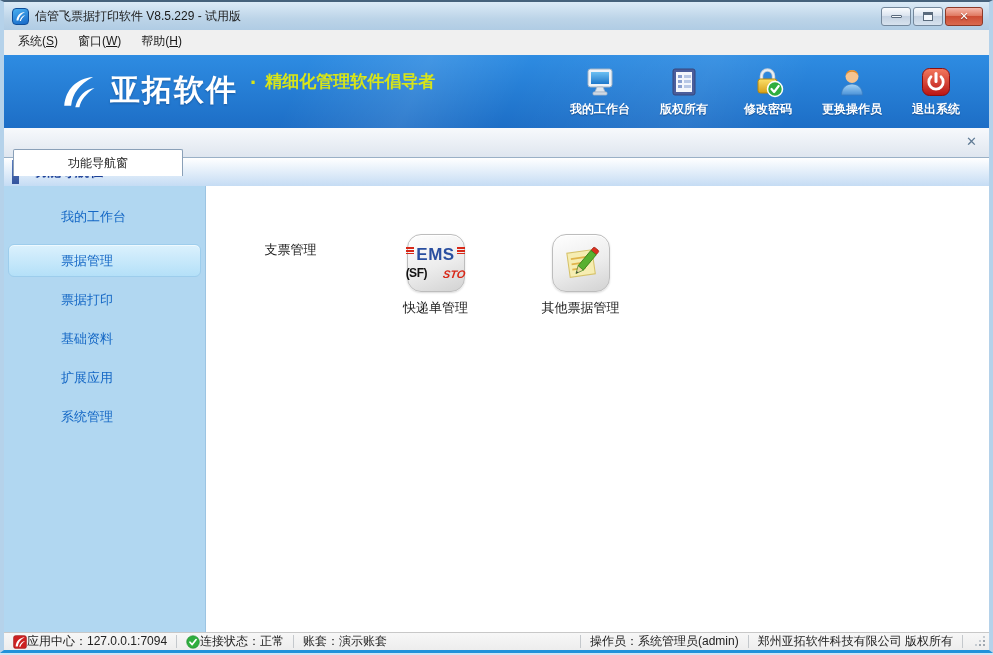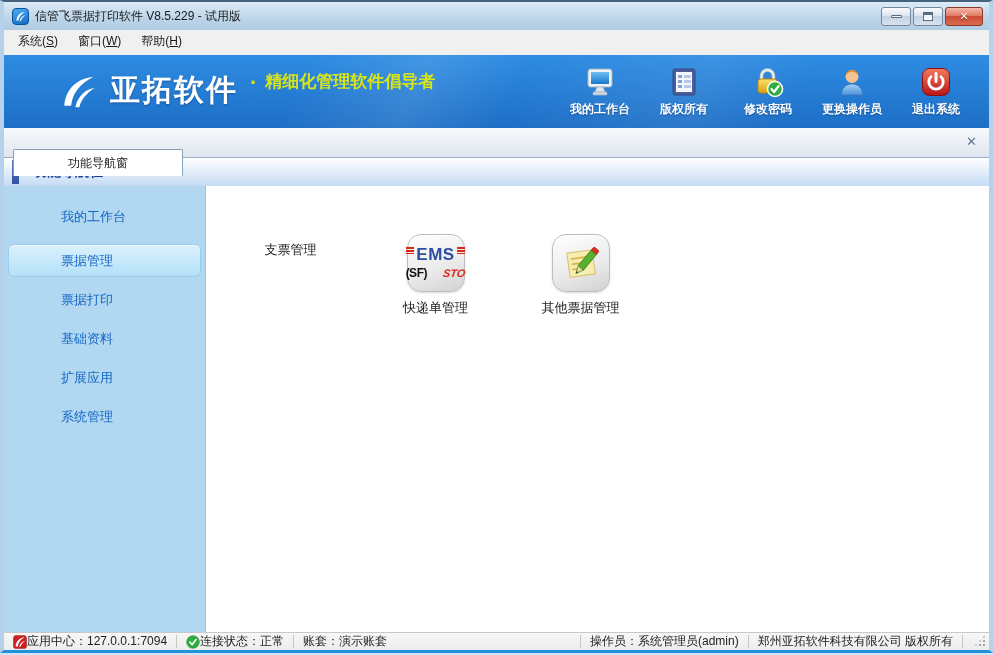--- a/index.html
+++ b/index.html
@@ -86,21 +86,21 @@
     box-shadow:0 1px 2px rgba(0,0,0,.15), inset 0 1px 0 #fff;
     display:flex; align-items:center; justify-content:center; }
   .shortcut-label { margin-top:7px; font-size:13px; color:#222; white-space:nowrap; }
 
   
   .express { display:flex; flex-direction:column; align-items:center; line-height:1.15; }
   .ems { color:#2a4fa0; font-weight:bold; font-size:17px; letter-spacing:.5px; position:relative; padding:0 10px;text-align:center; }
   .ems::before,.ems::after { content:""; position:absolute; top:2px; width:8px; height:7px;
     background:repeating-linear-gradient(180deg,#d82818 0 1.6px,transparent 1.6px 3px); }
   .ems::before { left:0; } .ems::after { right:0; }
-  .express-row2 { display:flex; align-items:flex-start; gap:16px; margin-top:2px; }
+  .express-row2 { display:flex; align-items:flex-end; gap:16px; margin-top:2px; }
   .sf { color:#111; font-weight:bold; font-size:12px; letter-spacing:-.5px; }
   .sto { color:#d82818; font-weight:bold; font-style:italic; font-size:11px; transform:skewX(-8deg); }
 
   
   .statusbar { height:18px; flex:none; background:linear-gradient(#f7f7f7,#ededed);
     border-top:1px solid #c8c8c8; display:flex; align-items:center; font-size:12px; color:#222; position:relative; }
   .sb-sec { display:flex; align-items:center; padding:0 9px; white-space:nowrap; }
   .sb-div { width:1px; height:13px; background:#c4c8cc; }
   .sb-spacer { flex:1; }
   .grip-zone { width:26px; height:100%; position:relative; }

